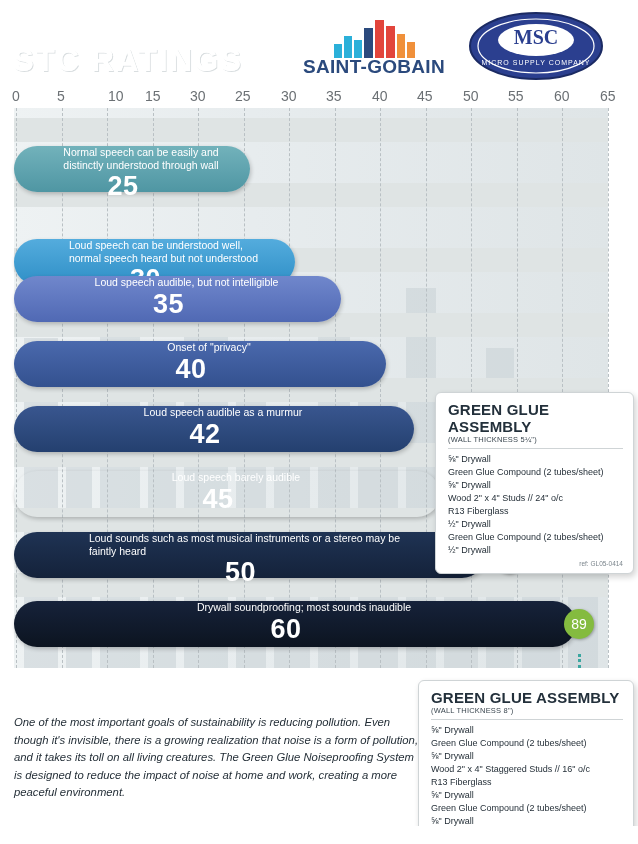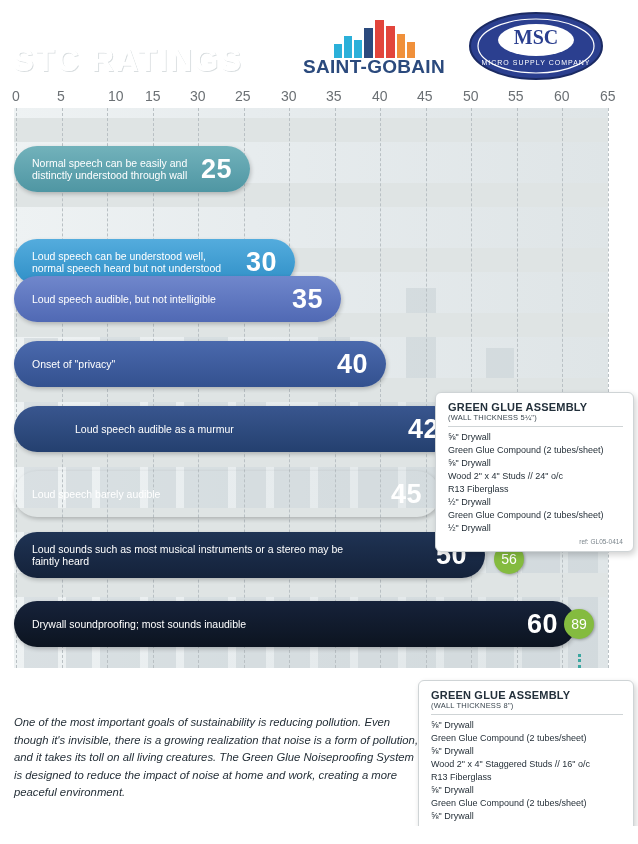--- a/index.html
+++ b/index.html
@@ -40,41 +40,42 @@
   
   .chartarea{position:absolute;left:0;top:108px;width:638px;height:560px;background:#ffffff;overflow:hidden;}
   .bg-band{position:absolute;left:14px;width:594px;height:24px;background:#dfe4e4;}
   .gridline{position:absolute;top:0;width:1px;height:560px;border-left:1px dashed #b9c0c4;}
   .sky{position:absolute;left:14px;top:0;width:594px;height:560px;
        background:linear-gradient(90deg,#eef2f3 0%,#e7ecee 40%,#dfe5e7 100%);}
   .city{position:absolute;left:14px;top:0;width:594px;height:560px;opacity:.55;}
 
   .bar{
     position:absolute;height:46px;border-radius:23px;
-    display:flex;align-items:center;justify-content:space-between;
+    display:flex;align-items:center;
     box-shadow:1px 2px 4px rgba(0,0,0,.22);
     color:#ffffff;
+    flex-direction:column;
   }
   .bar .lbl{font-size:10.5px;line-height:12.5px;padding-left:18px;max-width:72%;}
   .bar .val{font-size:27px;font-weight:bold;padding-right:18px;letter-spacing:.5px;}
 
   .greendot{
     position:absolute;width:30px;height:30px;border-radius:50%;
     background:#84bb3f;color:#ffffff;font-size:14px;
     display:flex;align-items:center;justify-content:center;
     box-shadow:1px 1px 3px rgba(0,0,0,.3);
   }
   .dashline{position:absolute;width:0;border-left:3px dotted #3aa6a0;}
 
   
   .card{
     position:absolute;background:#ffffff;border:1px solid #cfd4d6;border-radius:6px;
     box-shadow:2px 3px 6px rgba(0,0,0,.18);padding:8px 10px 6px 12px;
   }
-  .card h4{margin:0;font-size:11px;font-weight:bold;color:#23303b;letter-spacing:.2px;}
+  .card h4{margin:0;font-size:15px;font-weight:bold;color:#23303b;letter-spacing:.2px;}
   .card .sub{font-size:7.5px;color:#3a464f;margin:0 0 4px 0;letter-spacing:.2px;}
   .card .rule{height:1px;background:#cfd4d6;margin:3px 0 4px 0;}
   .card ul{margin:0;padding:0;list-style:none;}
   .card li{font-size:9px;color:#1f2a33;line-height:13px;white-space:nowrap;}
   .card .ref{font-size:6.5px;color:#7b858c;text-align:right;margin-top:3px;}
 
   
   .footer{position:absolute;left:14px;top:714px;width:410px;}
   .footer p{margin:0;font-size:11.3px;line-height:17.5px;color:#1f2a33;font-style:italic;}
 
@@ -193,21 +194,21 @@
     <div class="bar" style="left:14px;top:168px;width:327px;background:linear-gradient(180deg,#7087cc,#5069b4);">
       <span class="lbl">Loud speech audible, but not intelligible</span>
       <span class="val">35</span>
     </div>
 
     <div class="bar" style="left:14px;top:233px;width:372px;background:linear-gradient(180deg,#4a69ad,#33518f);">
       <span class="lbl">Onset of "privacy"</span>
       <span class="val">40</span>
     </div>
 
-    <div class="bar" style="left:14px;top:298px;width:400px;background:linear-gradient(180deg,#39568f,#24406f);padding-left:43px;">
+    <div class="bar" style="left:14px;top:298px;width:400px;background:linear-gradient(180deg,#39568f,#24406f);">
       <span class="lbl">Loud speech audible as a murmur</span>
       <span class="val">42</span>
     </div>
 
     <div class="bar" style="left:14px;top:363px;width:426px;background:linear-gradient(180deg,#2c4677,#1c3055;);">
       <span class="lbl">Loud speech barely audible</span>
       <span class="val">45</span>
     </div>
 
     <div class="bar" style="left:14px;top:424px;width:471px;background:linear-gradient(180deg,#1f3354,#14223a);">

